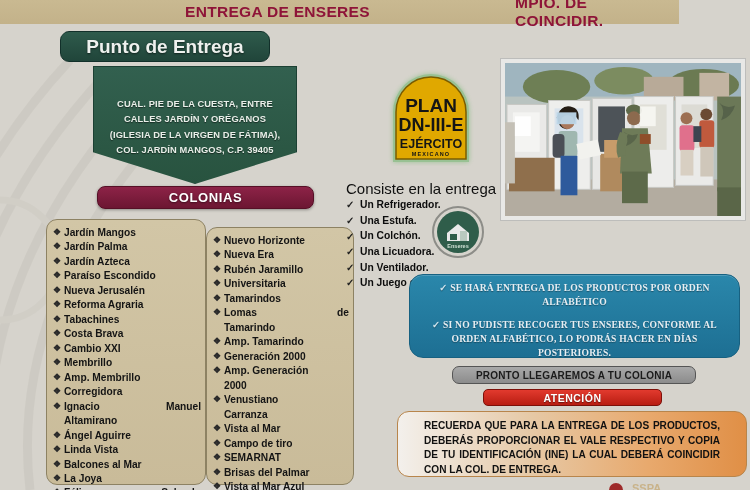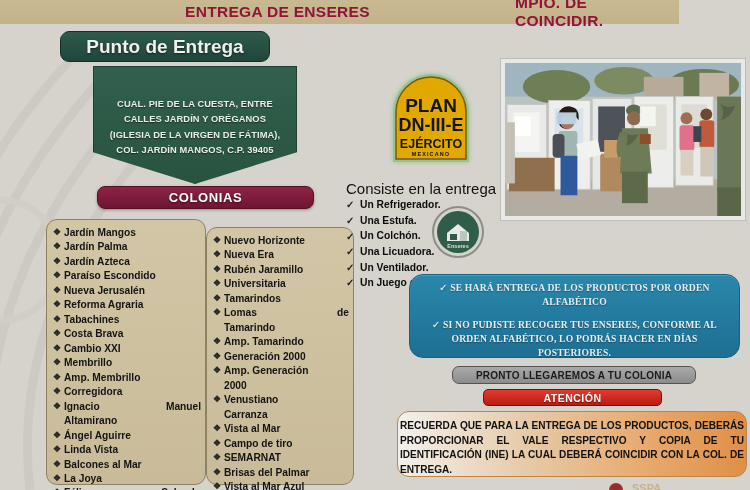--- a/index.html
+++ b/index.html
@@ -153,21 +153,21 @@
     display: flex; align-items: center; justify-content: center;
     font-size: 10.5px; font-weight: bold; color: #fff; letter-spacing: .5px;
     text-shadow: 0 1px 1px rgba(0,0,0,.45);
   }
   
   #recuerda-box {
     position: absolute; left: 397px; top: 411px; width: 350px; height: 66px;
     background: linear-gradient(90deg,#f3f0ec 0%, #e6c9a6 38%, #e8a96d 72%, #e08f46 100%);
     border: 1px solid #b8854b;
     border-radius: 12px;
-    padding: 7px 2px;
+    padding: 7px 26px;
   }
   #recuerda-box p {
     font-size: 10.1px; font-weight: bold; color: #111;
     line-height: 1.45; text-align: justify; text-align-last: left;
   }
   
   #photo-frame {
     position: absolute; left: 500px; top: 58px; width: 246px; height: 163px;
     background: #e8e8e6; padding: 4px;
     border: 1px solid #bdbdbb;

